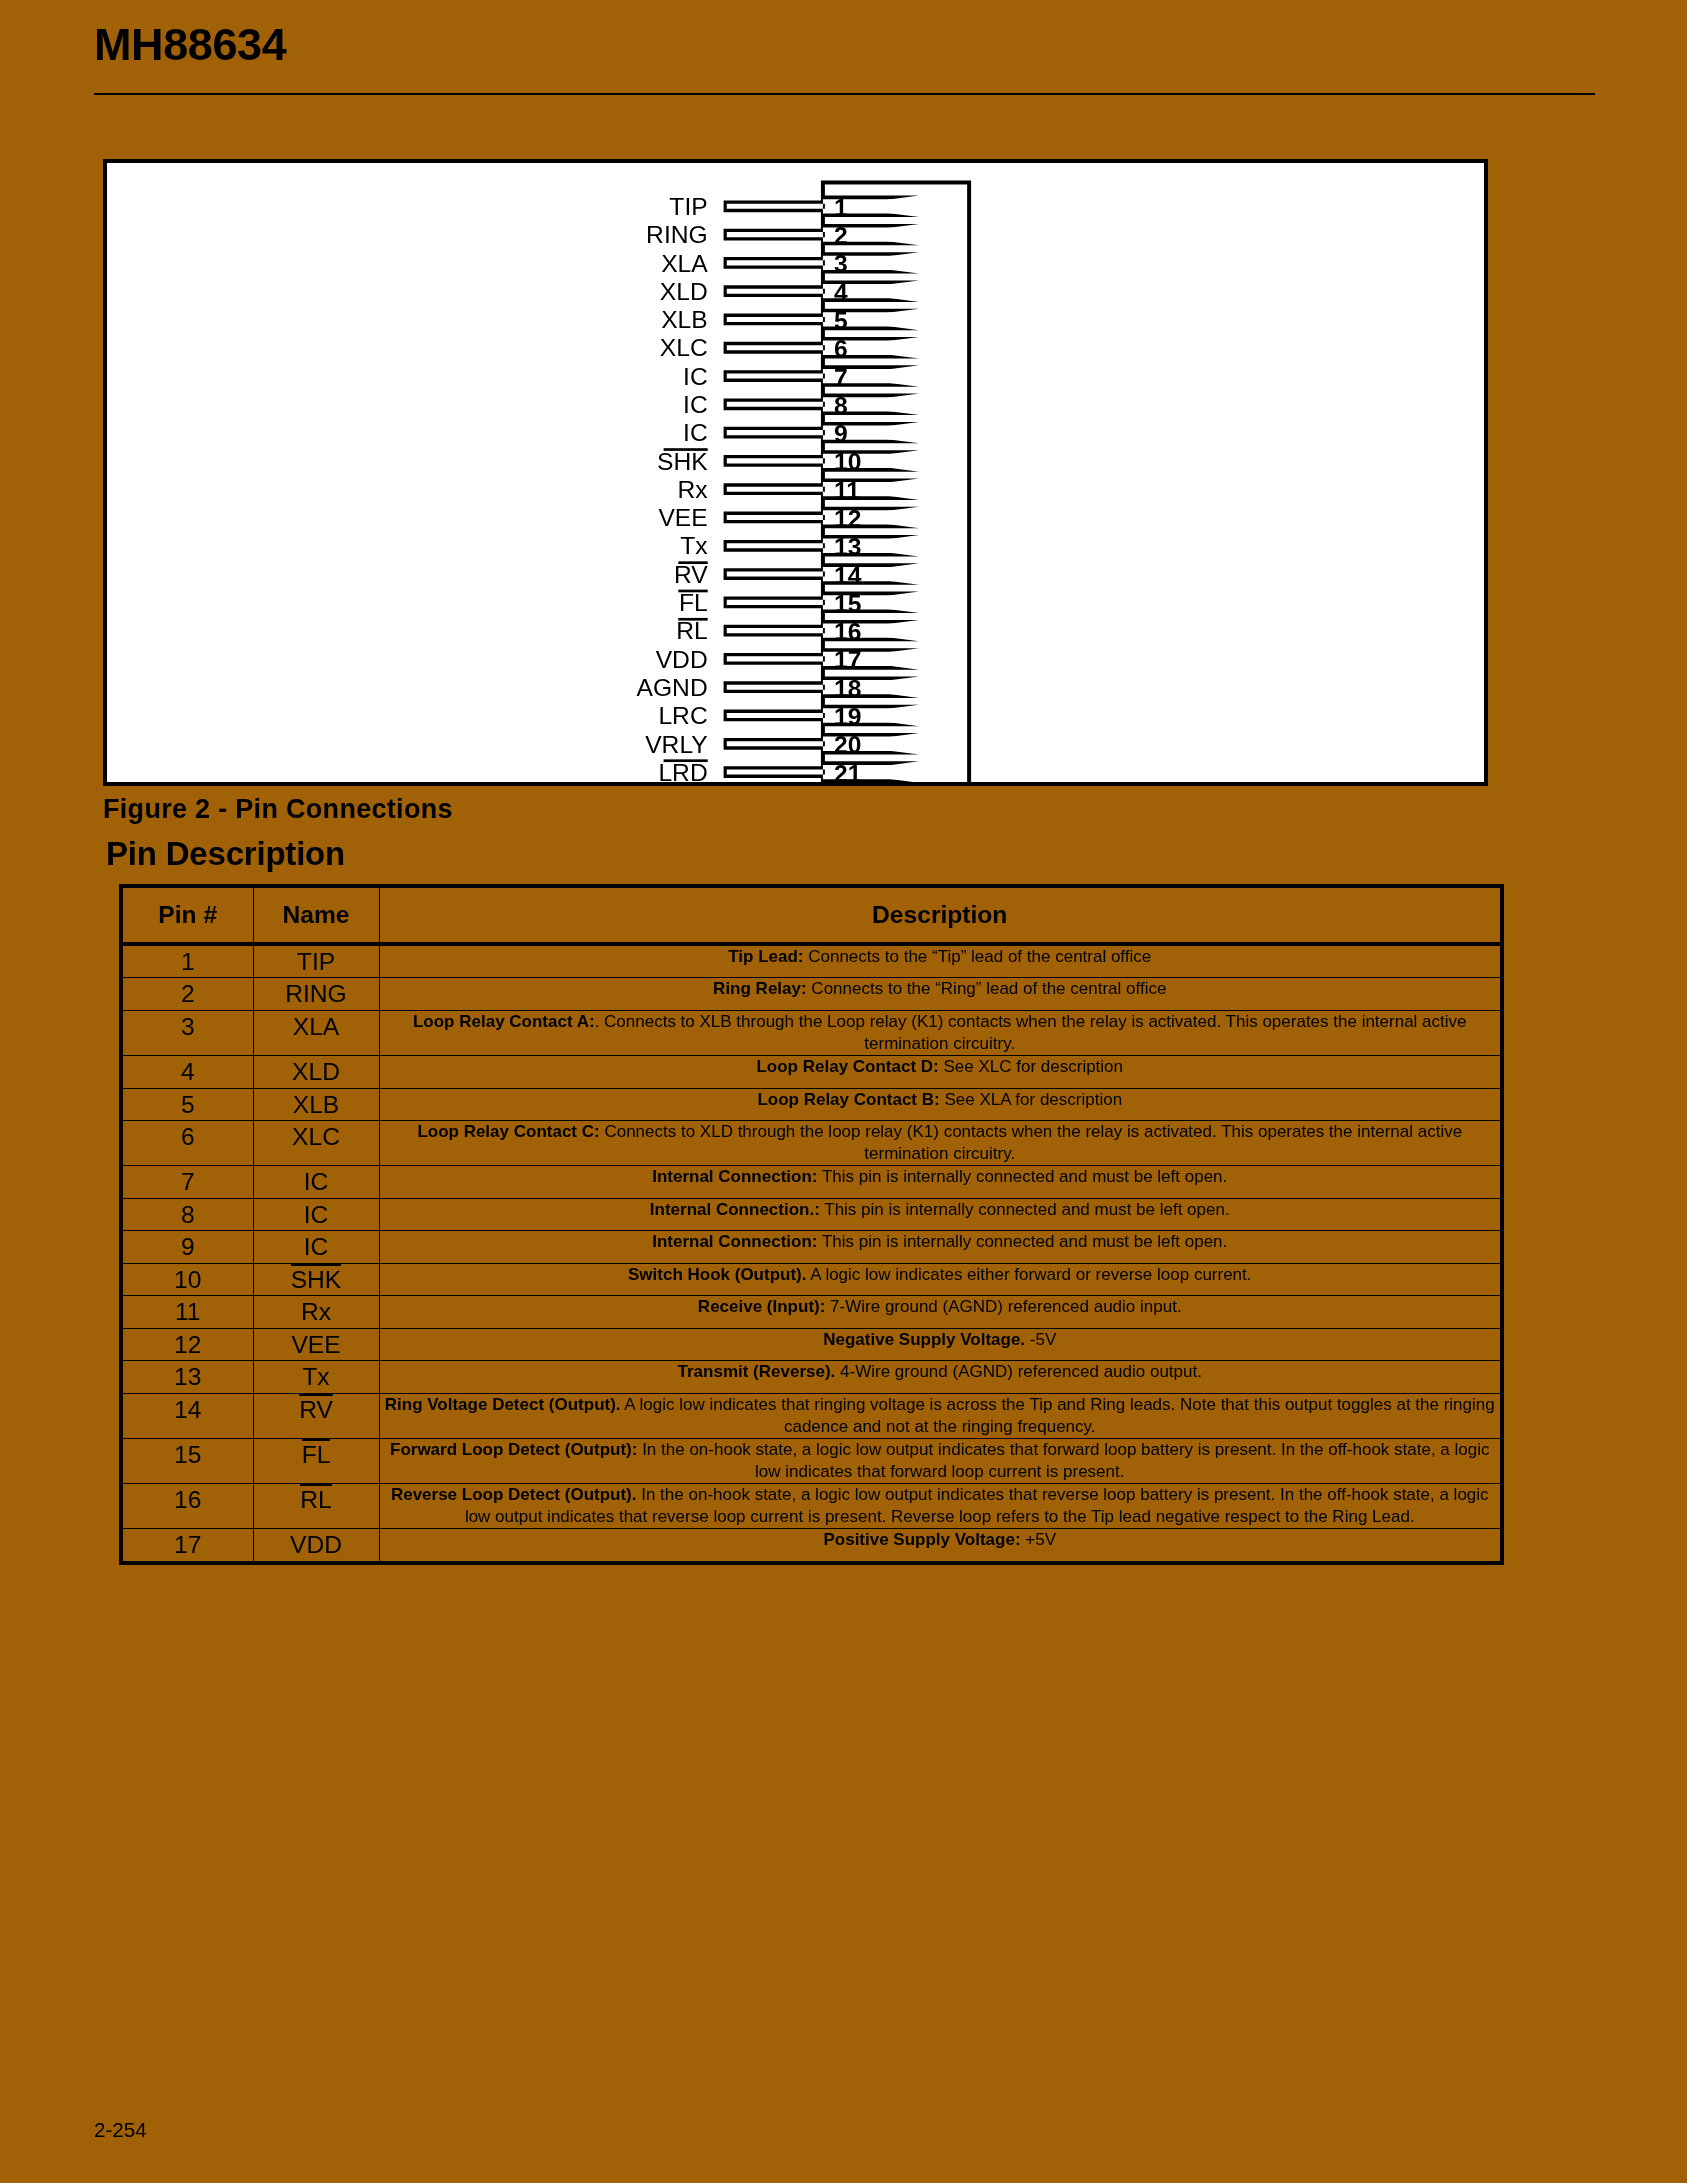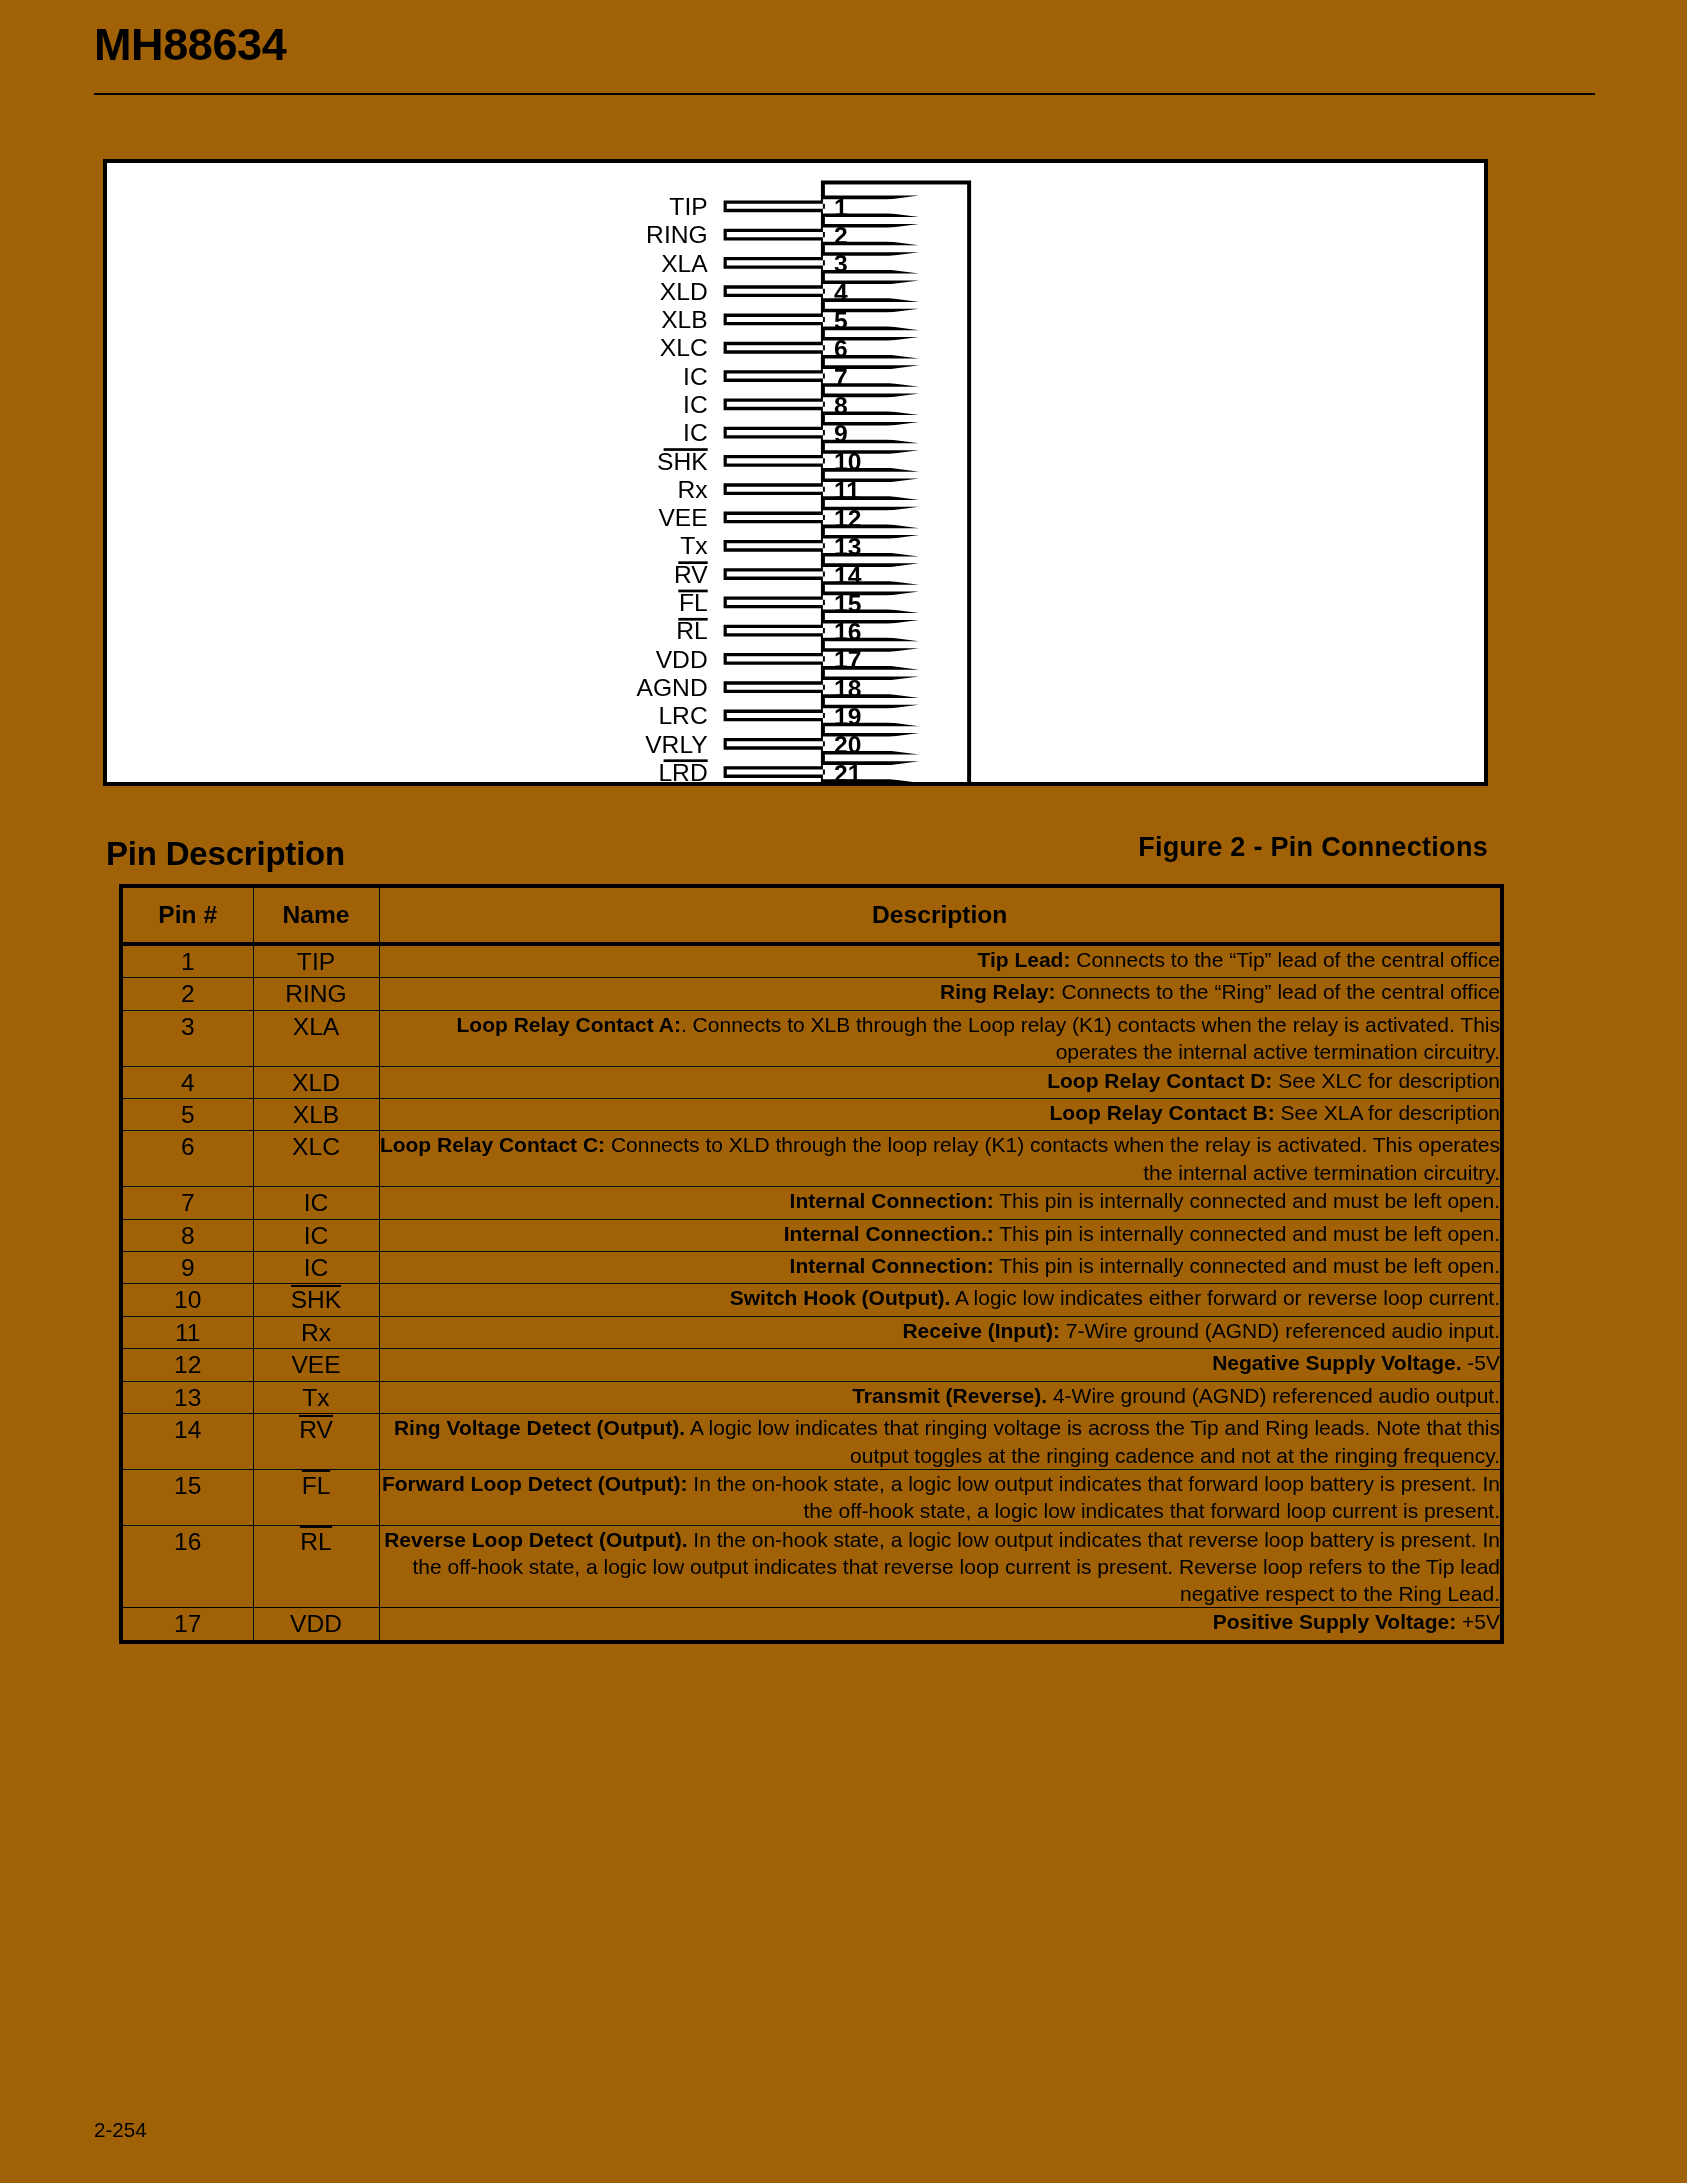--- a/index.html
+++ b/index.html
@@ -70,25 +70,24 @@
     left: 0;
     top: 0;
     width: 100%;
     height: 100%;
   }
   #figure-caption {
     position: absolute;
     left: 103px;
     top: 794px;
     width: 1385px;
-    text-align: right;
+    text-align: left;
     font-size: 27px;
     font-weight: bold;
     letter-spacing: 0.3px;
-    margin-top: 38px;
   }
 
   
   #section-heading {
     position: absolute;
     left: 106px;
     top: 835px;
     font-size: 33px;
     font-weight: bold;
     letter-spacing: -0.2px;
@@ -131,24 +130,24 @@
 
   td.cell-pin, td.cell-name {
     text-align: center;
     font-size: 24.6px;
     font-weight: normal;
     padding-top: 10.3px;
     padding-bottom: 10.3px;
     line-height: 1.28;
   }
   td.cell-desc {
-    font-size: 21px;
+    font-size: 17px;
     line-height: 1.30;
     padding: 10.3px 11px 10.3px 9.5px;
-    text-align: right;
+    text-align: center;
   }
   td.cell-desc b { font-weight: bold; }
 
   
   .ovl {
     display: inline-block;
     border-top: 2.4px solid #000000;
     padding-top: 0.8px;
     line-height: 1.05;
   }

